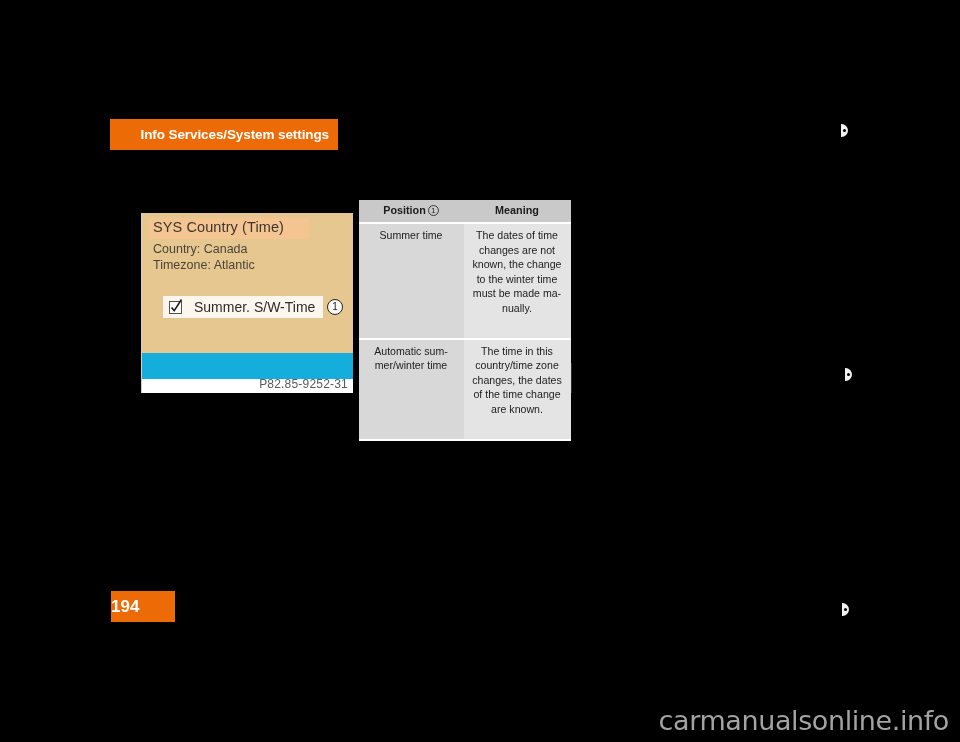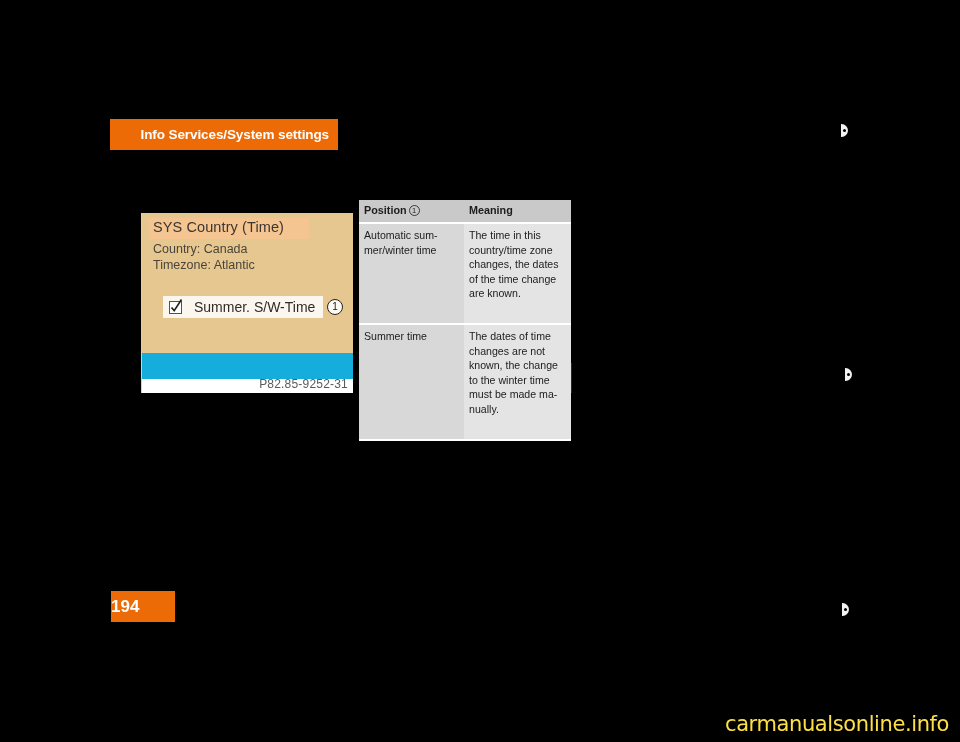--- a/index.html
+++ b/index.html
@@ -173,21 +173,21 @@
     width: 212px;
     border-collapse: collapse;
     table-layout: fixed;
   }
   .data-table td, .data-table th {
     vertical-align: top;
     padding: 4px 6px 22px 5px;
     font-size: 10.6px;
     line-height: 1.38;
     color: #1c1c1c;
-    text-align: left;
+    text-align: center;
     font-weight: normal;
   }
   .data-table th {
     font-weight: bold;
     font-size: 10.8px;
     background: #c9c9c9;
     padding-top: 3px;
     padding-bottom: 4px;
   }
   .col-a { width: 105px; }
@@ -242,22 +242,22 @@
     width: 1px;
     height: 30px;
     background: #2a2a2a;
   }
 
   
   .watermark {
     position: absolute;
     right: 11px;
     bottom: 6px;
-    font-size: 21px;
-    color: #fde047;
+    font-size: 27px;
+    color: #a3a3a3;
     letter-spacing: -0.4px;
     font-family: "DejaVu Sans", sans-serif;
   }
 </style>
 </head>
 <body>
 
 <div class="section-header">
   <span>Info Services/System settings</span>
 </div>
@@ -298,27 +298,27 @@
   <thead>
     <tr>
       <th>
         <span>Position</span><span class="hdr-callout">1</span>
       </th>
       <th>Meaning</th>
     </tr>
   </thead>
   <tbody>
     <tr>
+      <td class="cell-a">Summer time</td>
+      <td class="cell-b">The dates of time changes are not known, the change to the winter time must be made ma-nually.</td>
+    </tr>
+    <tr>
       <td class="cell-a">Automatic sum-mer/winter time</td>
       <td class="cell-b">The time in this country/time zone changes, the dates of the time change are known.</td>
     </tr>
-    <tr>
-      <td class="cell-a">Summer time</td>
-      <td class="cell-b">The dates of time changes are not known, the change to the winter time must be made ma-nually.</td>
-    </tr>
   </tbody>
 </table>
 
 <div class="hair-line"></div>
 
 <div class="page-number">
   <span>194</span>
 </div>
 
 <div class="edge-mark m1"></div>

